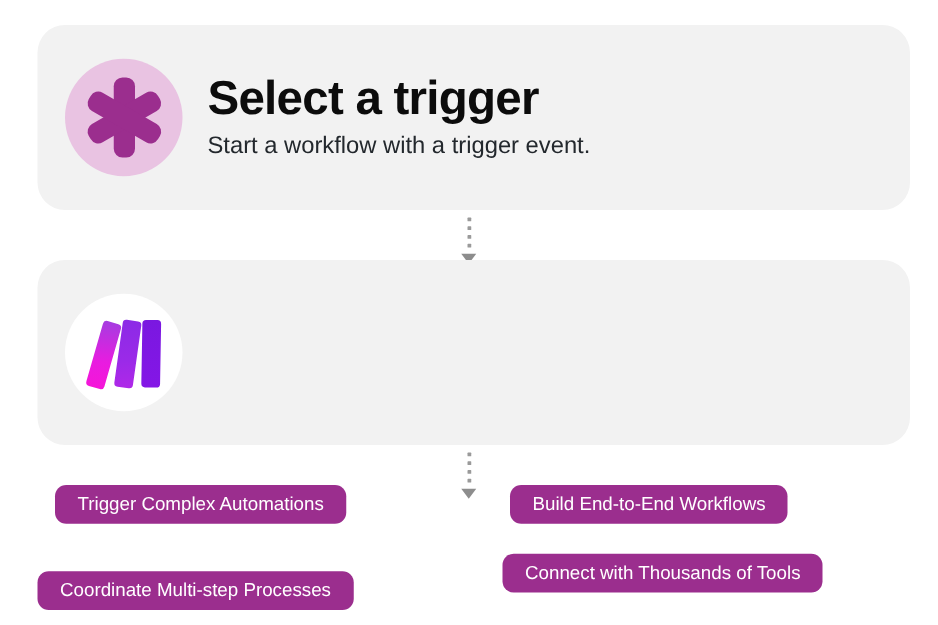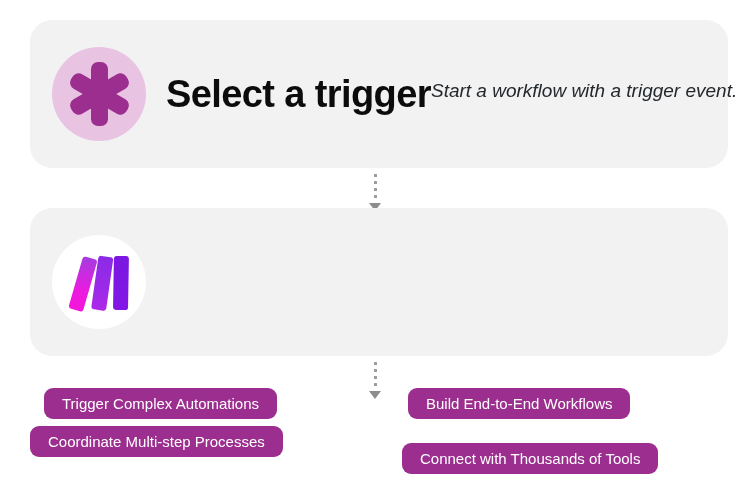--- a/index.html
+++ b/index.html
@@ -101,38 +101,37 @@
   .knack-mark i.k3 {
     left: 45px;
     transform: rotate(1deg);
     transform-origin: bottom center;
     background: linear-gradient(170deg, #7a18e0 0%, #8416e6 100%);
   }
 
   .step-text {
     margin-left: 20px;
     display: flex;
-    flex-direction: row;
+    flex-direction: column;
     justify-content: center;
   }
   .step-title {
     font-size: 38px;
     font-weight: bold;
     color: #0c0c0c;
     line-height: 1.06;
     letter-spacing: -0.6px;
     white-space: nowrap;
   }
   .step-desc {
     margin-top: 5px;
     font-size: 19px;
     color: #23282d;
     line-height: 1.25;
     white-space: nowrap;
-    font-style: italic;
   }
 
   
   .connector {
     position: absolute;
     left: 366px;
     width: 18px;
     display: flex;
     flex-direction: column;
     align-items: center;
@@ -166,21 +165,21 @@
     height: 31px;
     display: flex;
     align-items: center;
     justify-content: center;
     padding: 0 18px;
     box-sizing: border-box;
     white-space: nowrap;
   }
   .pill.p1 { left: 44px;  top: 388px; }
   .pill.p2 { left: 408px; top: 388px; }
-  .pill.p3 { left: 30px;  top: 426px; }
+  .pill.p3 { left: 30px;  top: 457px; }
   .pill.p4 { left: 402px; top: 443px; }
 </style>
 </head>
 <body>
 
 <div class="canvas">
 
   <div class="step-card card-1">
     <div class="step-icon-wrap icon-make-bg">
       <div class="asterisk">

